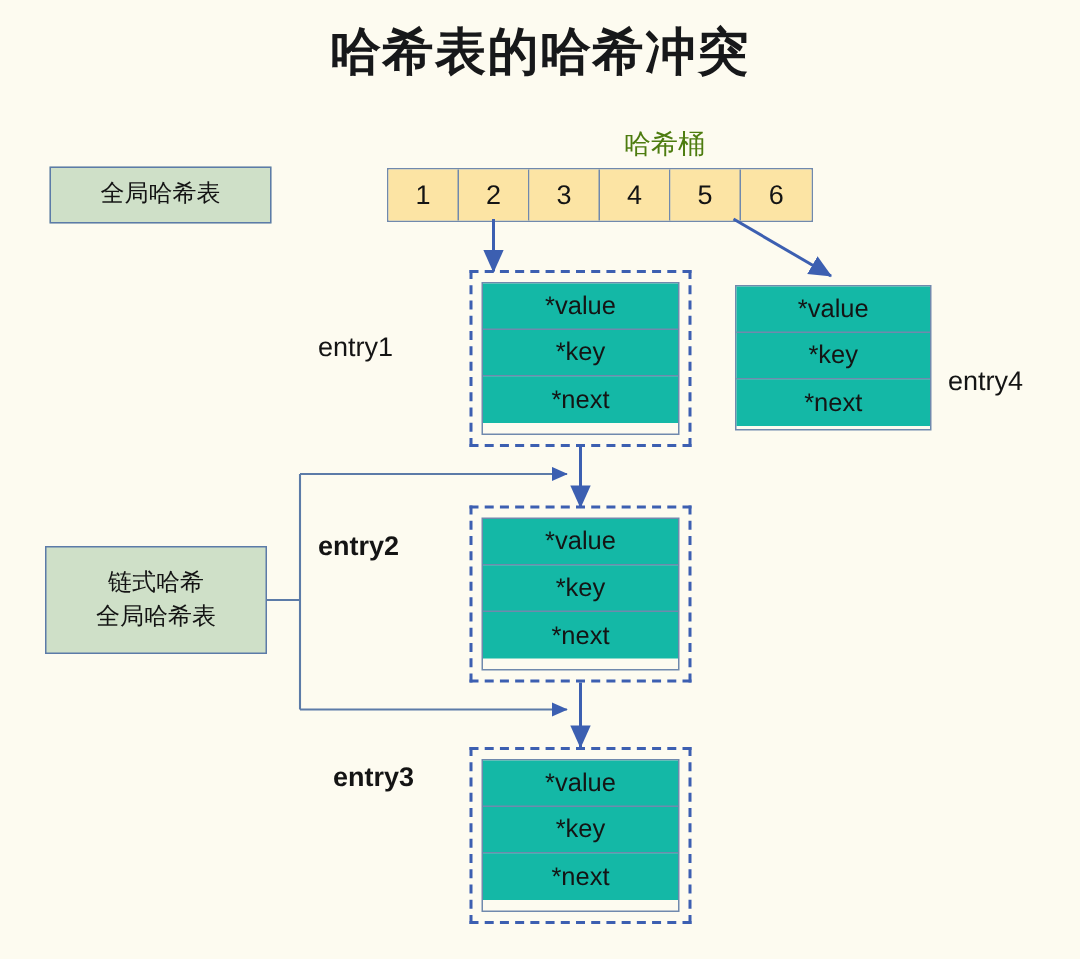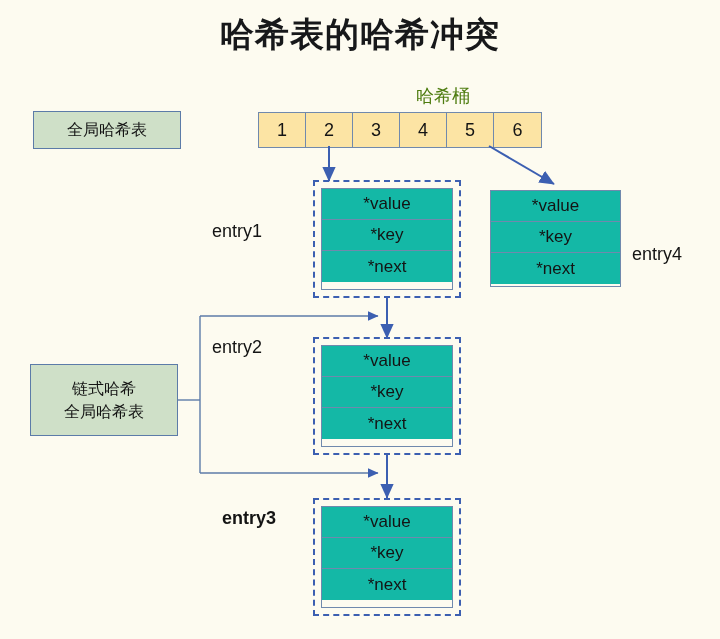--- a/index.html
+++ b/index.html
@@ -198,21 +198,21 @@
   </div>
   <div class="entry-label" style="left:632px; top:228px;margin-top:16px;">entry4</div>
 
   <div class="entry-node dashed" id="entry2-node" style="left:313px; top:337px; width:148px; height:118px;">
     <div class="node-table" style="width:100%; height:100%;">
       <div class="node-cell">*value</div>
       <div class="node-cell">*key</div>
       <div class="node-cell">*next</div>
     </div>
   </div>
-  <div class="entry-label" style="left:212px; top:337px;">entry2</div>
+  <div class="entry-label" style="left:212px; top:354px;font-weight:bold;">entry2</div>
 
   <div class="entry-node dashed" id="entry3-node" style="left:313px; top:498px; width:148px; height:118px;">
     <div class="node-table" style="width:100%; height:100%;">
       <div class="node-cell">*value</div>
       <div class="node-cell">*key</div>
       <div class="node-cell">*next</div>
     </div>
   </div>
   <div class="entry-label" style="left:222px; top:508px;font-weight:bold;">entry3</div>
 

